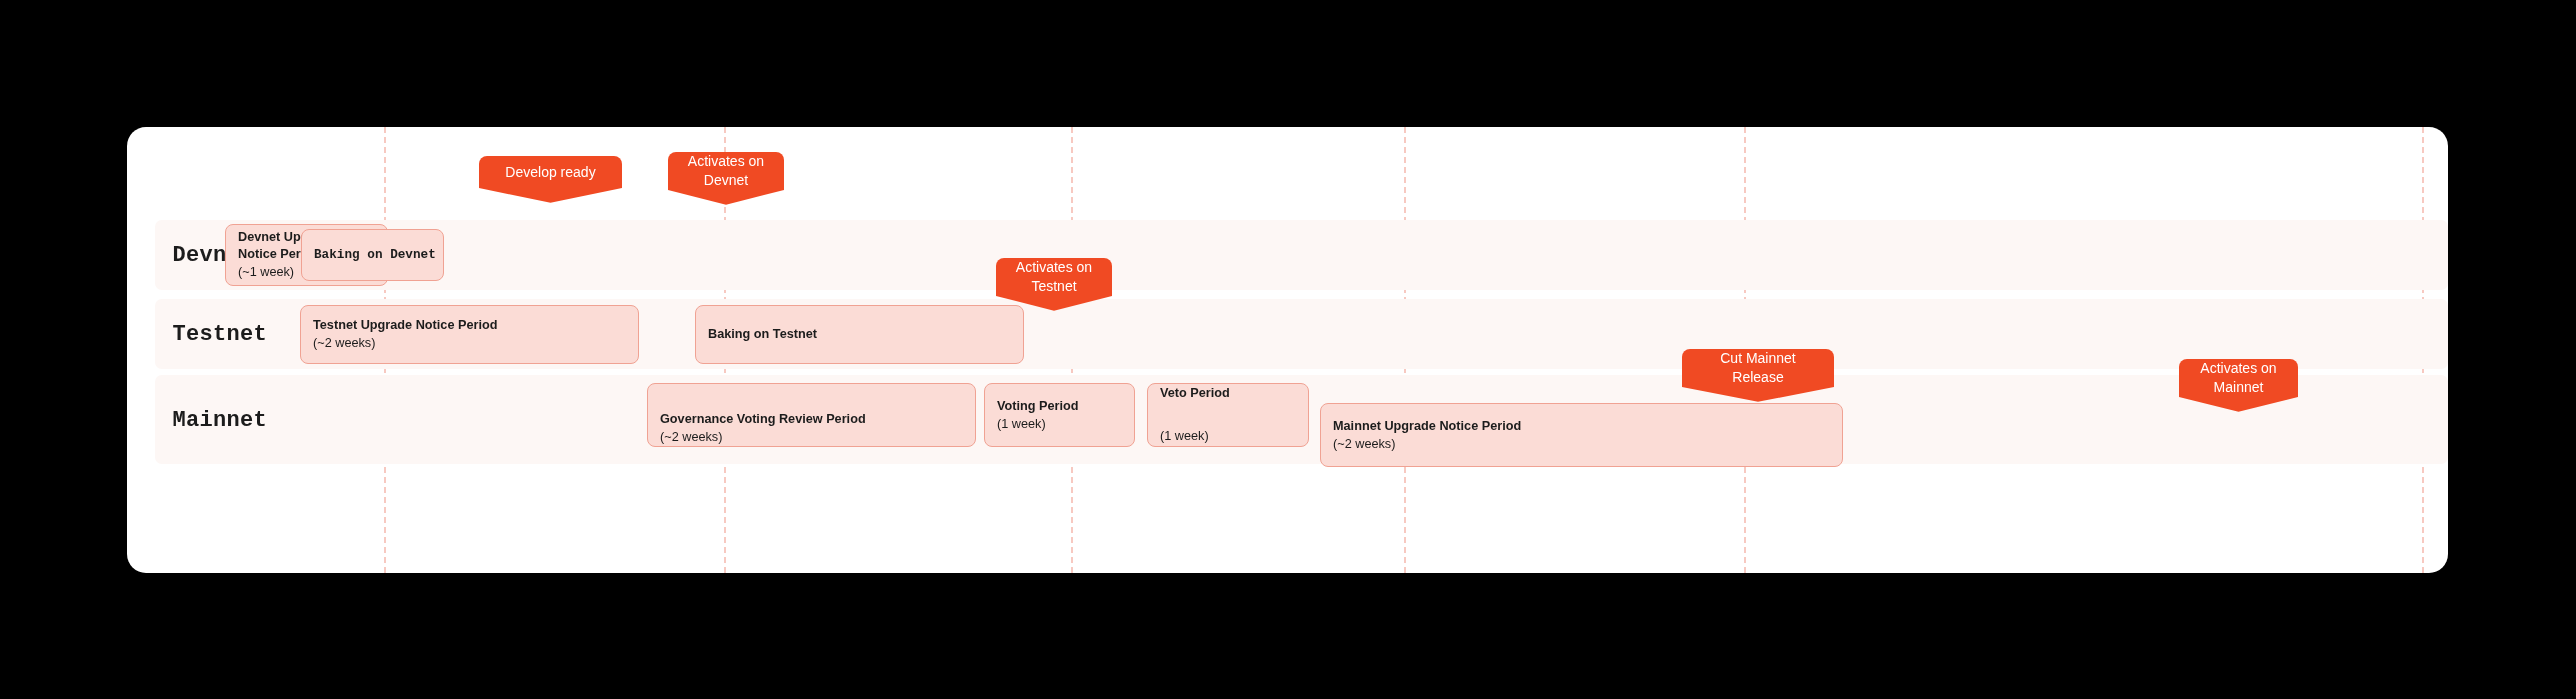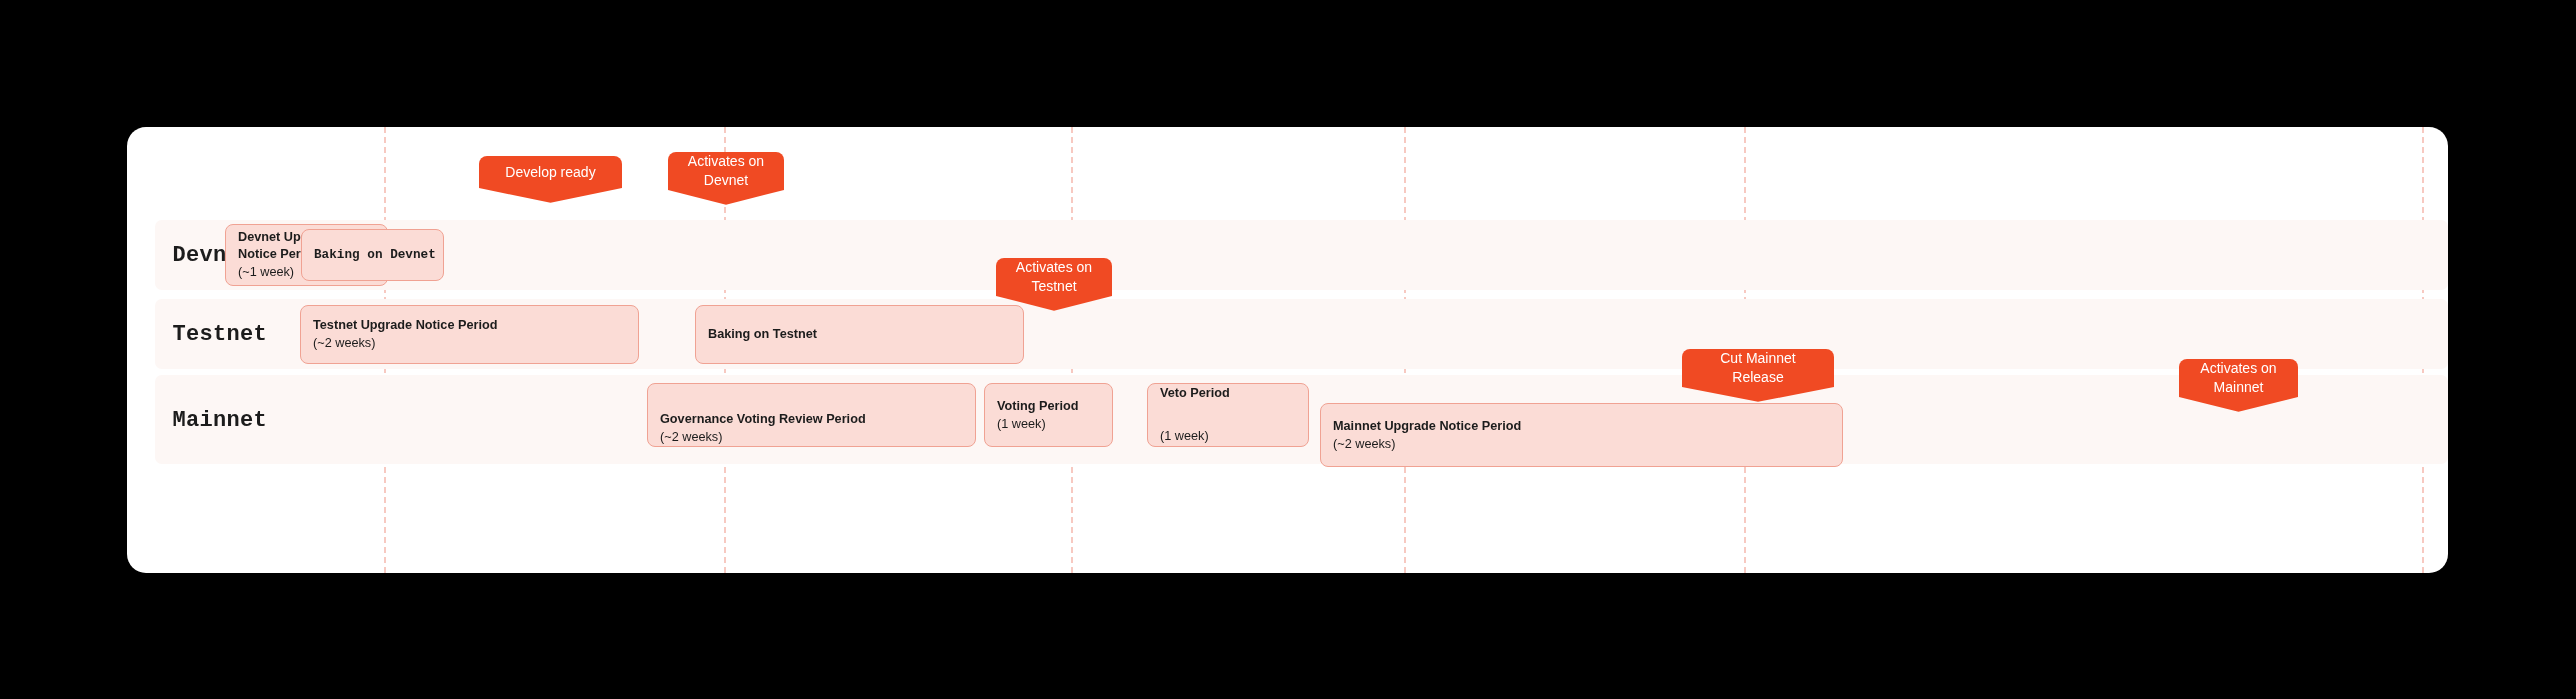--- a/index.html
+++ b/index.html
@@ -161,21 +161,21 @@
 
     <div class="bar" style="left:548px; top:178px; width:329px; height:59px;margin-left:20px;">
       <div class="bar-title">Baking on Testnet</div>
     </div>
 
     <div class="bar" style="left:520px; top:256px; width:329px; height:64px;justify-content:flex-end;">
       <div class="bar-title">Governance Voting Review Period</div>
       <div class="bar-sub">(~2 weeks)</div>
     </div>
 
-    <div class="bar" style="left:857px; top:256px; width:129px; height:64px;">
+    <div class="bar" style="left:857px; top:256px; width:151px; height:64px;">
       <div class="bar-title">Voting Period</div>
       <div class="bar-sub">(1 week)</div>
     </div>
 
     <div class="bar" style="left:1020px; top:256px; width:162px; height:64px;gap:25px;">
       <div class="bar-title">Veto Period</div>
       <div class="bar-sub">(1 week)</div>
     </div>
 
     <div class="bar" style="left:1193px; top:256px; width:523px; height:64px;margin-top:20px;">

